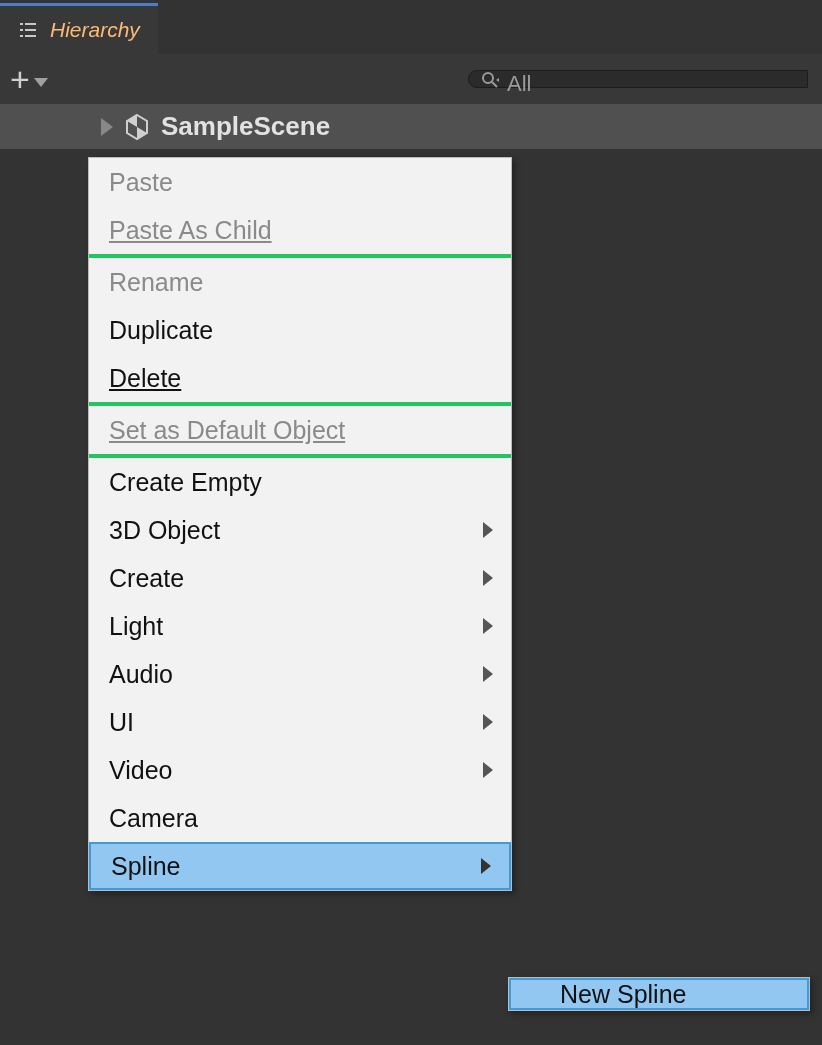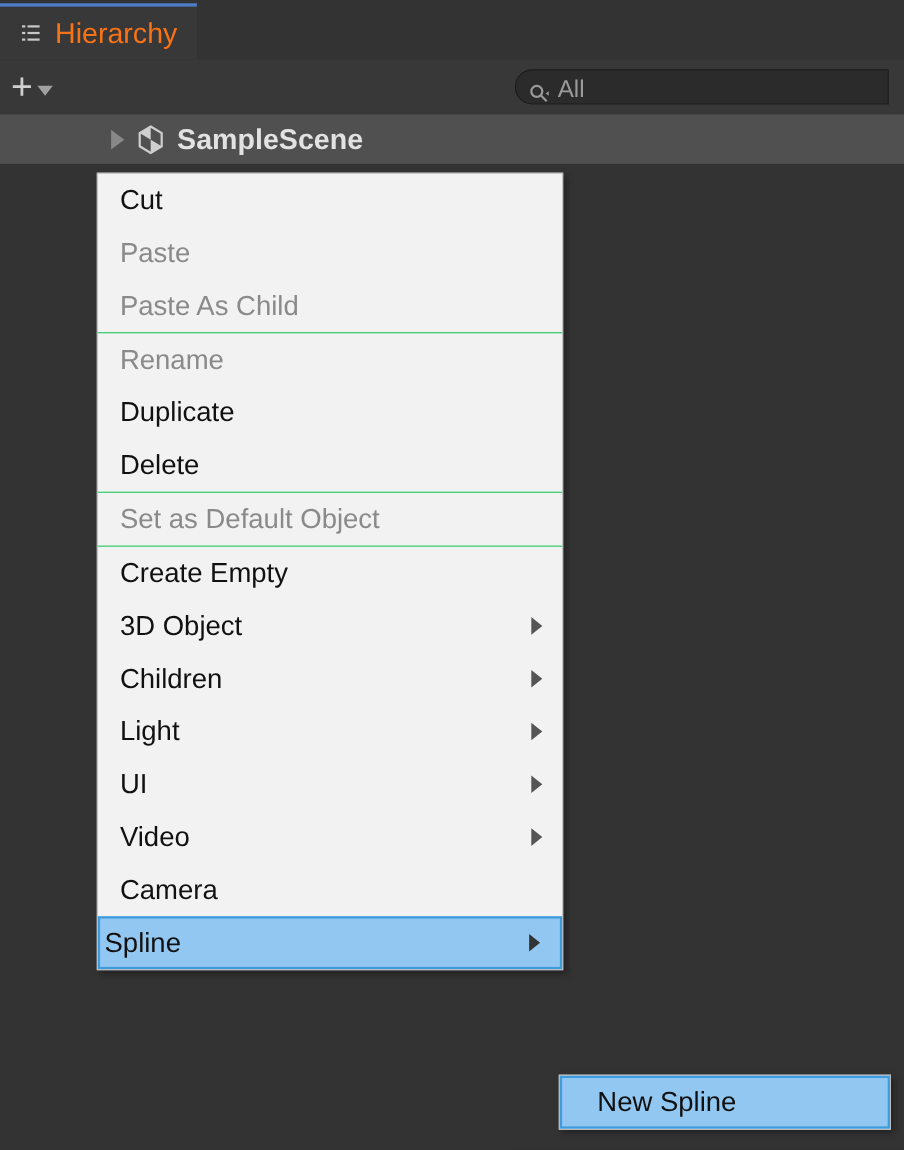--- a/index.html
+++ b/index.html
@@ -1,41 +1,41 @@
 <!DOCTYPE html>
 <html><head>
 <meta charset="utf-8">
 <style>
   html,body{margin:0;padding:0;width:822px;height:1045px;background:#333333;font-family:"Segoe UI",Arial,sans-serif;overflow:hidden;}
   .top-border{height:3px;background:#333;}
   .tab-bar{height:51px;background:#333;display:flex;align-items:stretch;}
   .tab{display:flex;align-items:center;gap:12px;padding:0 18px;background:#383838;border-top:3px solid #4b7dc9;box-sizing:border-box;}
   .tab-icon{width:20px;height:20px;}
-  .tab-label{color:#f97316;font-size:26px;}
+  .tab-label{color:#fdba74;font-size:21px;font-style:italic;}
   .toolbar{height:50px;background:#383838;display:flex;align-items:center;padding:0 14px 0 10px;gap:10px;}
   .add-btn{display:flex;align-items:center;gap:4px;color:#d0d0d0;}
   .add-plus{font-size:34px;line-height:1;color:#d0d0d0;}
   .add-drop{width:0;height:0;border-left:7px solid transparent;border-right:7px solid transparent;border-top:9px solid #a0a0a0;margin-top:6px;}
   .spacer{flex:1;}
-  .search{flex:0 0 340px;height:32px;background:#2b2b2b;border:1px solid #1c1c1c;border-radius:17px 0 0 17px;display:flex;align-items:flex-end;padding:0 12px;gap:8px;box-sizing:border-box;}
+  .search{flex:0 0 340px;height:18px;background:#2b2b2b;border:1px solid #1c1c1c;border-radius:17px 0 0 17px;display:flex;align-items:flex-start;padding:0 12px;gap:8px;box-sizing:border-box;}
   .search-icon{width:18px;height:18px;}
   .search-text{color:#9a9a9a;font-size:22px;}
   .scene-row{height:45px;background:#505050;display:flex;align-items:center;padding-left:101px;gap:10px;}
   .scene-arrow{width:0;height:0;border-top:9px solid transparent;border-bottom:9px solid transparent;border-left:12px solid #888;}
   .scene-name{color:#e2e2e2;font-size:26px;font-weight:600;}
   .unity-icon{width:28px;height:28px;}
   .ctx-root{position:absolute;left:88px;top:157px;width:422px;background:#f2f2f2;border:1px solid #bcbcbc;box-shadow:3px 3px 6px rgba(0,0,0,.35);}
   .mi{height:48px;display:flex;align-items:center;padding:0 20px;font-size:25px;color:#111;position:relative;}
   .mi.disabled{color:#8a8a8a;}
-  .mi.sep-after{border-bottom:1px solid #22c55e;}
+  .mi.sep-after{border-bottom:4px solid #22c55e;text-decoration:underline;}
   .mi .chev{position:absolute;right:18px;top:50%;transform:translateY(-50%);width:0;height:0;border-top:8px solid transparent;border-bottom:8px solid transparent;border-left:10px solid #555;}
-  .mi.highlight{background:#92c7f2;border:2px solid #3e9bdc;box-sizing:border-box;padding:0 4px;}
+  .mi.highlight{background:#92c7f2;border:2px solid #3e9bdc;box-sizing:border-box;padding:0 20px;}
   .mi.highlight .chev{border-left-color:#333;}
   .sub-menu{position:absolute;left:508px;top:977px;width:300px;background:#f2f2f2;border:1px solid #bcbcbc;box-shadow:3px 3px 6px rgba(0,0,0,.35);}
-  .sub-item{height:48px;display:flex;align-items:center;justify-content:flex-start;padding:0 32px;font-size:25px;color:#111;background:#92c7f2;border:2px solid #3e9bdc;box-sizing:border-box;}
+  .sub-item{height:32px;display:flex;align-items:center;justify-content:flex-start;padding:0 49px;font-size:25px;color:#111;background:#92c7f2;border:2px solid #3e9bdc;box-sizing:border-box;}
 </style>
 </head>
 <body>
 
 <div class="top-border"></div>
 
 <div class="tab-bar">
   <div class="tab">
     <span class="tab-icon">
       <svg viewBox="0 0 20 20" width="20" height="20">
@@ -75,23 +75,20 @@
     <svg viewBox="0 0 28 28" width="28" height="28">
       <polygon points="14,2 24,8 24,20 14,26 4,20 4,8" fill="none" stroke="#cfcfcf" stroke-width="2"></polygon>
       <polygon points="14,2 14,14 4,8" fill="#cfcfcf"></polygon>
       <polygon points="14,14 24,20 14,26" fill="#cfcfcf"></polygon>
     </svg>
   </span>
   <span class="scene-name">SampleScene</span>
 </div>
 
 <div class="ctx-root" id="ctx-menu">
-    <div class="mi">
-      <span>Cut</span>
-    </div>
     <div class="mi disabled">
       <span>Paste</span>
     </div>
     <div class="mi disabled sep-after">
       <span>Paste As Child</span>
     </div>
     <div class="mi disabled">
       <span>Rename</span>
     </div>
     <div class="mi">
@@ -104,25 +101,29 @@
       <span>Set as Default Object</span>
     </div>
     <div class="mi">
       <span>Create Empty</span>
     </div>
     <div class="mi">
       <span>3D Object</span>
       <span class="chev"></span>
     </div>
     <div class="mi">
-      <span>Children</span>
+      <span>Create</span>
       <span class="chev"></span>
     </div>
     <div class="mi">
       <span>Light</span>
+      <span class="chev"></span>
+    </div>
+    <div class="mi">
+      <span>Audio</span>
       <span class="chev"></span>
     </div>
     <div class="mi">
       <span>UI</span>
       <span class="chev"></span>
     </div>
     <div class="mi">
       <span>Video</span>
       <span class="chev"></span>
     </div>

